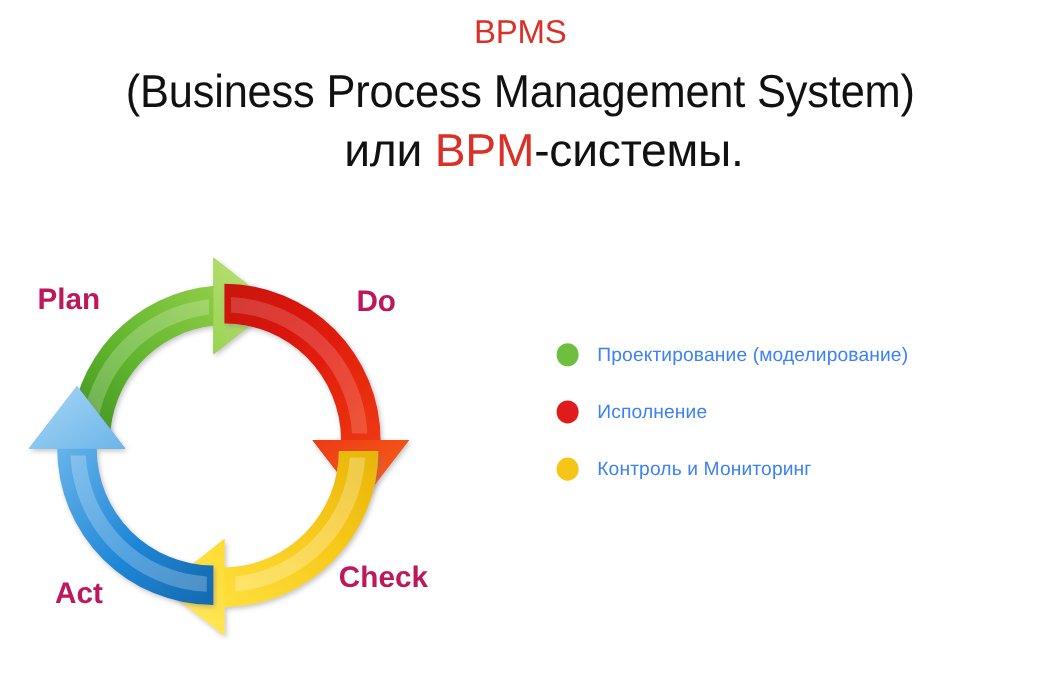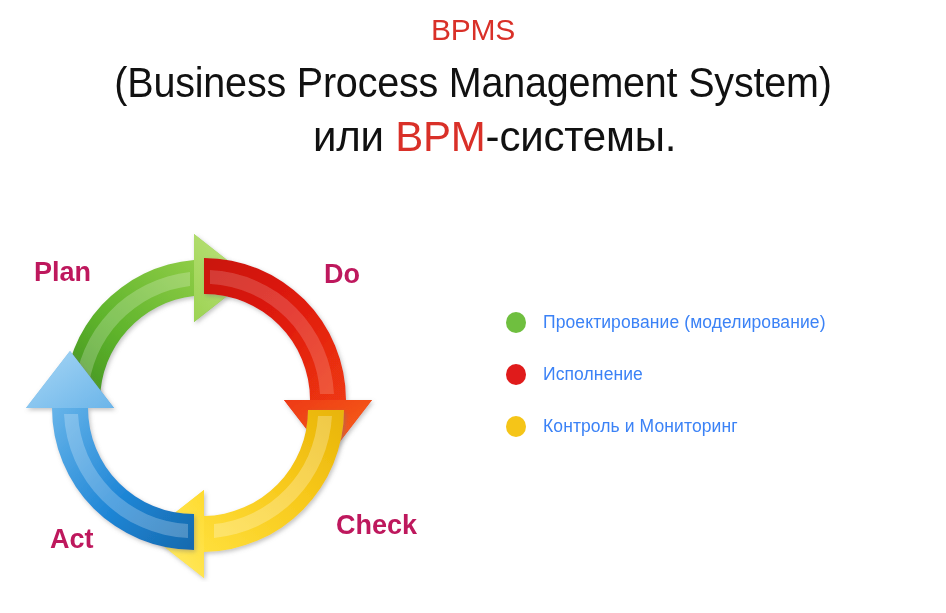--- a/index.html
+++ b/index.html
@@ -36,21 +36,21 @@
     position:absolute;
     font-family:"Liberation Sans","DejaVu Sans",sans-serif;
     font-size:27px;
     color:#be185d;
     white-space:nowrap;
     font-weight:bold;
   }
   .lbl-plan {left:16px; top:35px;}
   .lbl-do   {left:306px;top:37px;}
   .lbl-act  {left:32px; top:288px;margin-top:14px;}
-  .lbl-check{left:290px;top:288px;margin-left:28px;}
+  .lbl-check{left:290px;top:288px;}
 
   
   .legend{position:absolute;left:506px;top:296px;width:420px;}
   .legend-row{
     display:flex;align-items:center;
     height:52px;
   }
   .legend-dot{
     width:20px;height:21px;border-radius:50%;
     flex:0 0 auto;margin-right:17px;

